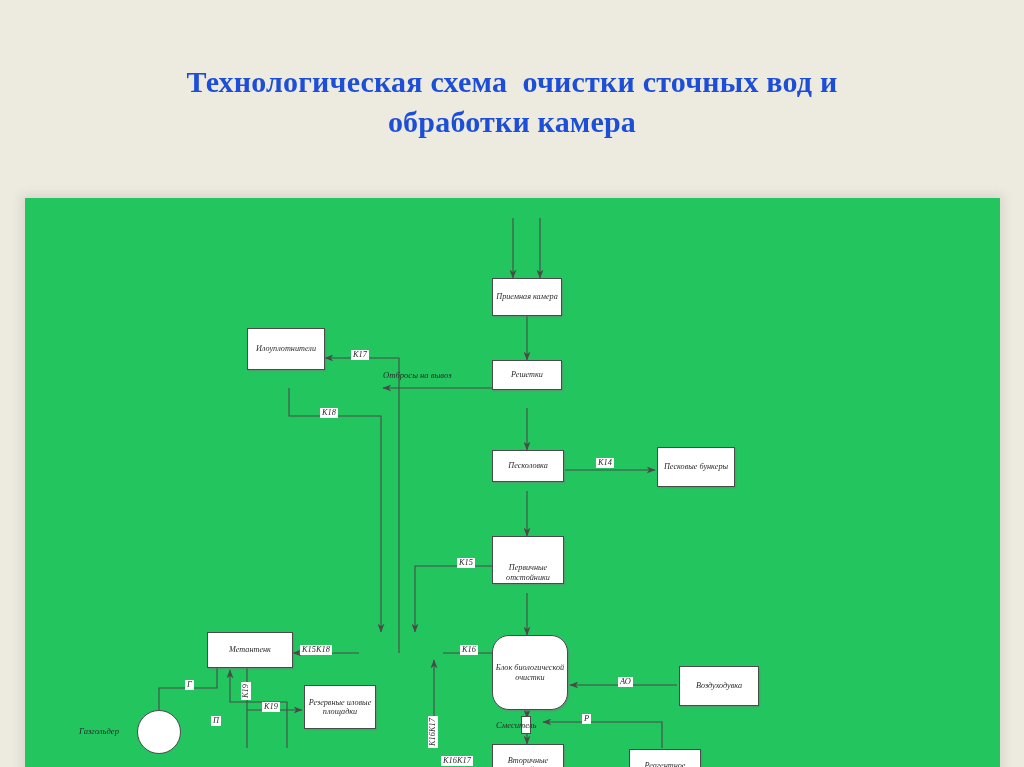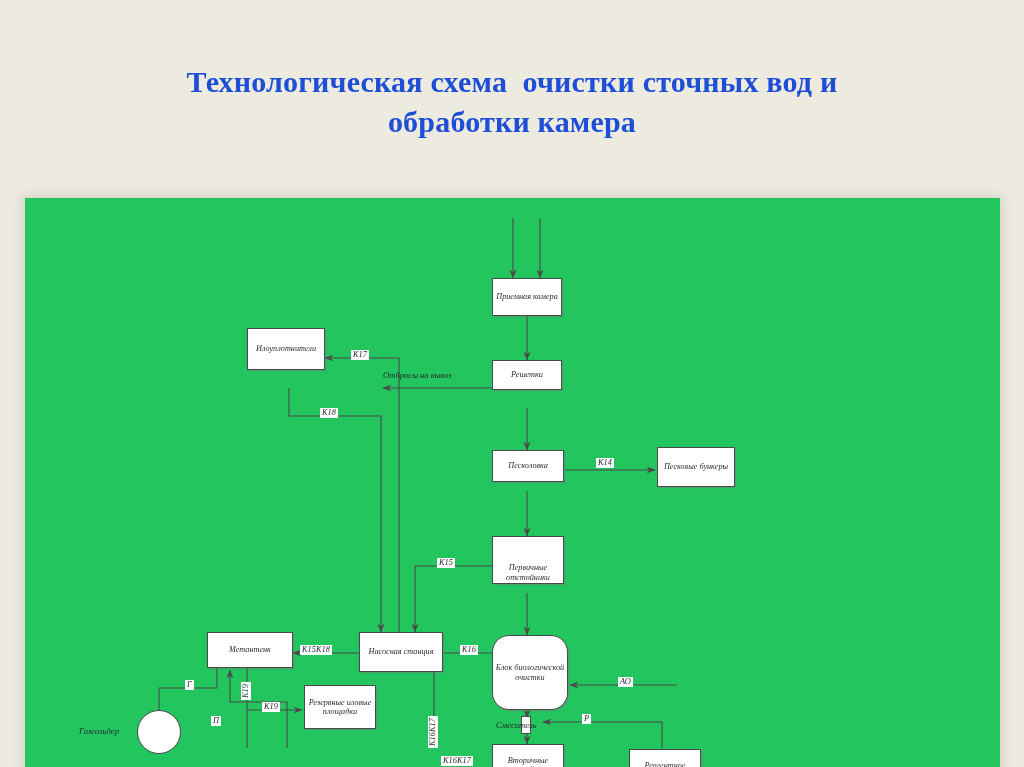--- a/index.html
+++ b/index.html
@@ -184,20 +184,23 @@
       </div>
 
       <div class="node" style="left:467px;top:338px;width:72px;height:48px;align-items:flex-end;">
         <span>Первичные отстойники</span>
       </div>
 
       <div class="node" style="left:467px;top:437px;width:76px;height:75px;border-radius:17px;">
         <span>Блок биологической очистки</span>
       </div>
 
+      <div class="node" style="left:654px;top:468px;width:80px;height:40px;">
+        <span>Воздуходувка</span>
+      </div>
 
       <div class="node" style="left:496px;top:518px;width:10px;height:18px;box-shadow:none;"></div>
       <div class="plaintext" style="left:439px;top:522px;margin-left:32px;">Смеситель</div>
 
       <div class="node" style="left:604px;top:551px;width:72px;height:42px;">
         <span>Реагентное хозяйство</span>
       </div>
 
       <div class="node" style="left:467px;top:546px;width:72px;height:42px;">
         <span>Вторичные отстойники</span>
@@ -206,34 +209,31 @@
       <div class="plaintext" style="left:358px;top:172px;">Отбросы на вывоз</div>
 
       <div class="node" style="left:222px;top:130px;width:78px;height:42px;">
         <span>Илоуплотнители</span>
       </div>
 
       <div class="node" style="left:182px;top:434px;width:86px;height:36px;">
         <span>Метантенк</span>
       </div>
 
-      <div class="node" style="left:334px;top:434px;width:84px;height:40px;">
-        <span>Насосная станция</span>
-      </div>
 
       <div class="ellipse" style="left:112px;top:512px;width:44px;height:44px;"></div>
       <div class="plaintext" style="left:54px;top:528px;text-align:center;">Газгольдер</div>
 
       <div class="node" style="left:279px;top:487px;width:72px;height:44px;justify-content:center;">
         <span>Резервные иловые площадки</span>
       </div>
 
       <div class="flowlabel" style="left:571px;top:252px;margin-top:8px;">К14</div>
 
-      <div class="flowlabel" style="left:412px;top:360px;">К15</div>
+      <div class="flowlabel" style="left:432px;top:360px;">К15</div>
 
       <div class="flowlabel" style="left:435px;top:447px;">К16</div>
 
       <div class="flowlabel" style="left:326px;top:152px;">К17</div>
 
       <div class="flowlabel" style="left:295px;top:210px;">К18</div>
 
       <div class="flowlabel" style="left:275px;top:447px;">К15К18</div>
 
       <div class="flowlabel" style="left:237px;top:504px;">К19</div>

